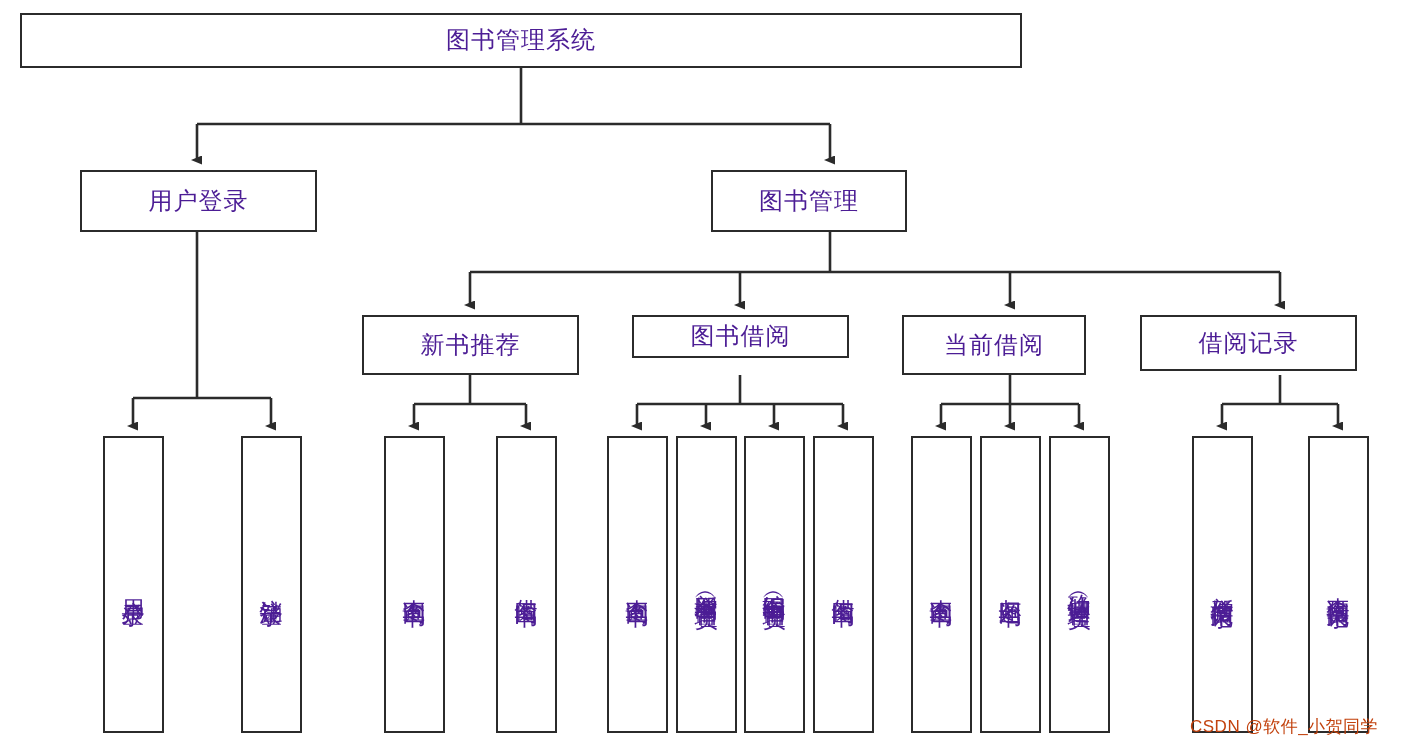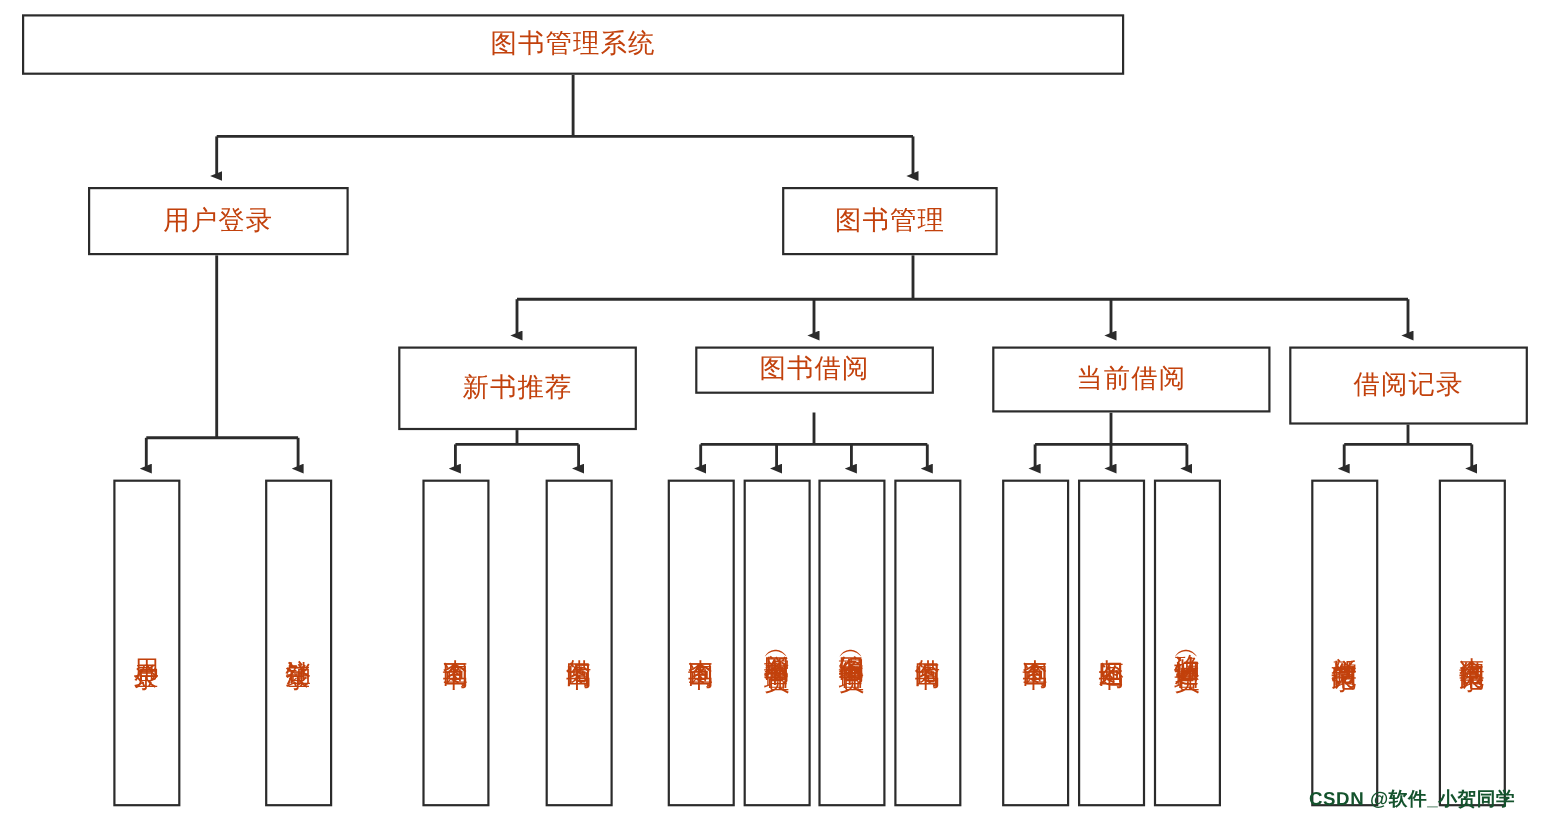--- a/index.html
+++ b/index.html
@@ -26,21 +26,21 @@
     pointer-events: none;
   }
   .node {
     position: absolute;
     box-sizing: border-box;
     background: #ffffff;
     border: 2px solid #2b2b2b;
     display: flex;
     align-items: center;
     justify-content: center;
-    color: #c2410c;
+    color: #4c1d95;
   }
   .node.horiz {
     font-size: 24px;
     letter-spacing: 1px;
     line-height: 1.1;
   }
   .node.vert {
     writing-mode: vertical-rl;
     text-orientation: upright;
     font-size: 23px;
@@ -50,25 +50,24 @@
     text-align: center;
   }
   .node.vert .vlabel {
     writing-mode: vertical-rl;
     text-orientation: upright;
     display: block;
   }
   .watermark {
     position: absolute;
     font-size: 17px;
-    color: #14532d;
+    color: #c2410c;
     letter-spacing: 0.5px;
     white-space: nowrap;
     user-select: none;
-    font-weight: bold;
   }
 </style>
 </head>
 <body>
 
 <div id="canvas">
 
   <svg id="edges" viewBox="0 0 1405 747">
     <defs>
       <marker id="arrow" markerWidth="11" markerHeight="11" refX="4.5" refY="5" orient="auto" markerUnits="userSpaceOnUse">
@@ -123,30 +122,30 @@
     <span>图书管理系统</span>
   </div>
 
   <div class="node horiz" style="left:80px; top:170px; width:237px; height:62px;">
     <span>用户登录</span>
   </div>
   <div class="node horiz" style="left:711px; top:170px; width:196px; height:62px;">
     <span>图书管理</span>
   </div>
 
-  <div class="node horiz" style="left:362px; top:315px; width:217px; height:76px;text-align:right;">
+  <div class="node horiz" style="left:362px; top:315px; width:217px; height:60px;text-align:right;">
     <span>新书推荐</span>
   </div>
   <div class="node horiz" style="left:632px; top:315px; width:217px; height:43px;">
     <span>图书借阅</span>
   </div>
-  <div class="node horiz" style="left:902px; top:315px; width:253px; height:60px;">
+  <div class="node horiz" style="left:902px; top:315px; width:184px; height:60px;">
     <span>当前借阅</span>
   </div>
-  <div class="node horiz" style="left:1172px; top:315px; width:217px; height:71px;">
+  <div class="node horiz" style="left:1140px; top:315px; width:217px; height:56px;">
     <span>借阅记录</span>
   </div>
 
   <div class="node vert" style="left:103px; top:436px; width:61px; height:297px;">
     <span class="vlabel">用户登录</span>
   </div>
   <div class="node vert" style="left:241px; top:436px; width:61px; height:297px;">
     <span class="vlabel">注销登录</span>
   </div>
 

